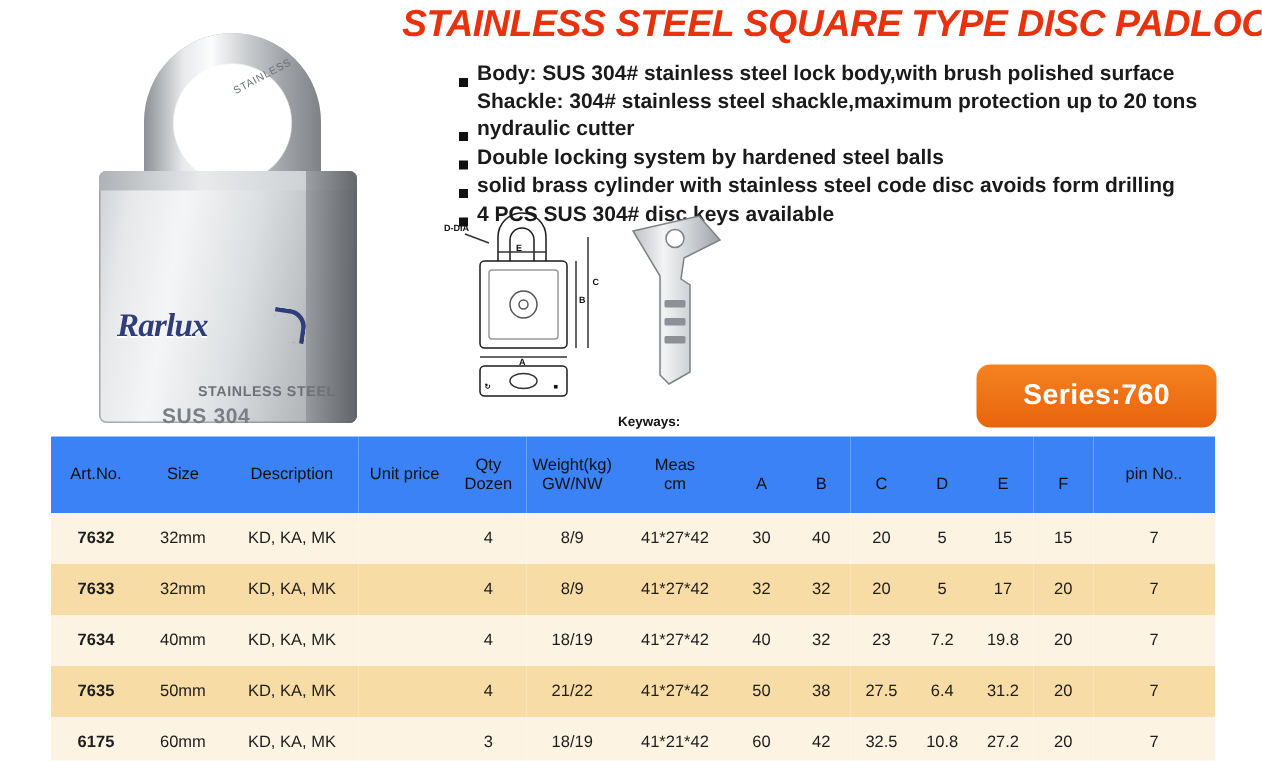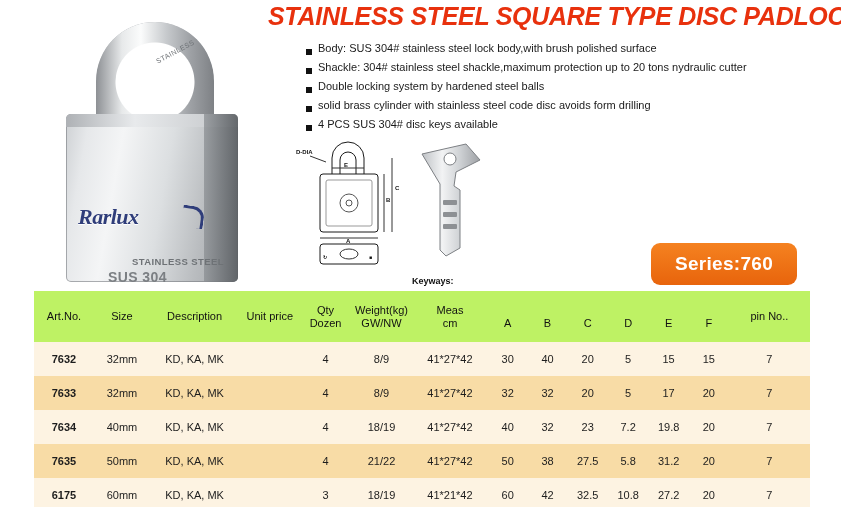--- a/index.html
+++ b/index.html
@@ -25,23 +25,23 @@
     font-family: "Liberation Sans", sans-serif;
   }
   
   .features {
     position: absolute;
     left: 306px; top: 40px;
     width: 530px;
   }
   .feature {
     display: flex;
-    align-items: center;
-    font-size: 11px;
-    font-weight: normal;
+    align-items: flex-end;
+    font-size: 14px;
+    font-weight: bold;
     color: #1a1a1a;
     line-height: 17.5px;
     margin-bottom: 1.5px;
   }
   .bullet {
     width: 6px; height: 6px;
     background: #111;
     margin-right: 6px;
     margin-top: 6px;
     flex: 0 0 auto;
@@ -122,21 +122,21 @@
   .drawing { position:absolute; left:296px; top:140px; width:120px; height:145px; }
   .keydraw  { position:absolute; left:410px; top:140px; width:95px; height:130px; }
   .keyways-label {
     position:absolute; left:412px; top:276px;
     font-size:9px; font-weight:bold; color:#111;
   }
   
   .series {
     position: absolute;
     left: 651px; top: 243px;
-    width: 146px; height: 42px;
+    width: 160px; height: 42px;
     background: linear-gradient(180deg,#f58220,#e8640c);
     border-radius: 9px;
     color:#fff;
     font-size: 19px;
     font-weight: bold;
     display:flex; align-items:center; justify-content:center;
     letter-spacing: .3px;
   }
   
   table.spec {
@@ -147,21 +147,21 @@
     font-size: 11px;
     color: #1d1d1d;
   }
   table.spec th, table.spec td {
     text-align:center;
     padding: 0;
     height: 34px;
     vertical-align: middle;
     font-weight: normal;
   }
-  thead tr { background: #bef264; height: 51px; }
+  thead tr { background: #3b82f6; height: 51px; }
   thead th { font-size: 11px; color:#111; line-height: 13px; }
   tbody tr:nth-child(odd)  { background: #fdf3e2; }
   tbody tr:nth-child(even) { background: #f8dca6; }
   tbody td.art { font-weight: bold; }
   .col-art   { width: 62px; }
   .col-size  { width: 58px; margin-top: 17px; }
   .col-desc  { width: 92px; }
   .col-unit  { width: 64px; }
   .col-qty   { width: 52px; }
   .col-wt    { width: 62px; }
@@ -367,21 +367,21 @@
       <td class="art">7635</td>
       <td>50mm</td>
       <td>KD, KA, MK</td>
       <td></td>
       <td>4</td>
       <td>21/22</td>
       <td>41*27*42</td>
       <td>50</td>
       <td>38</td>
       <td>27.5</td>
-      <td>5.8</td>
+      <td>6.4</td>
       <td>31.2</td>
       <td>20</td>
       <td>7</td>
     </tr>
     <tr>
       <td class="art">6175</td>
       <td>60mm</td>
       <td>KD, KA, MK</td>
       <td></td>
       <td>3</td>

